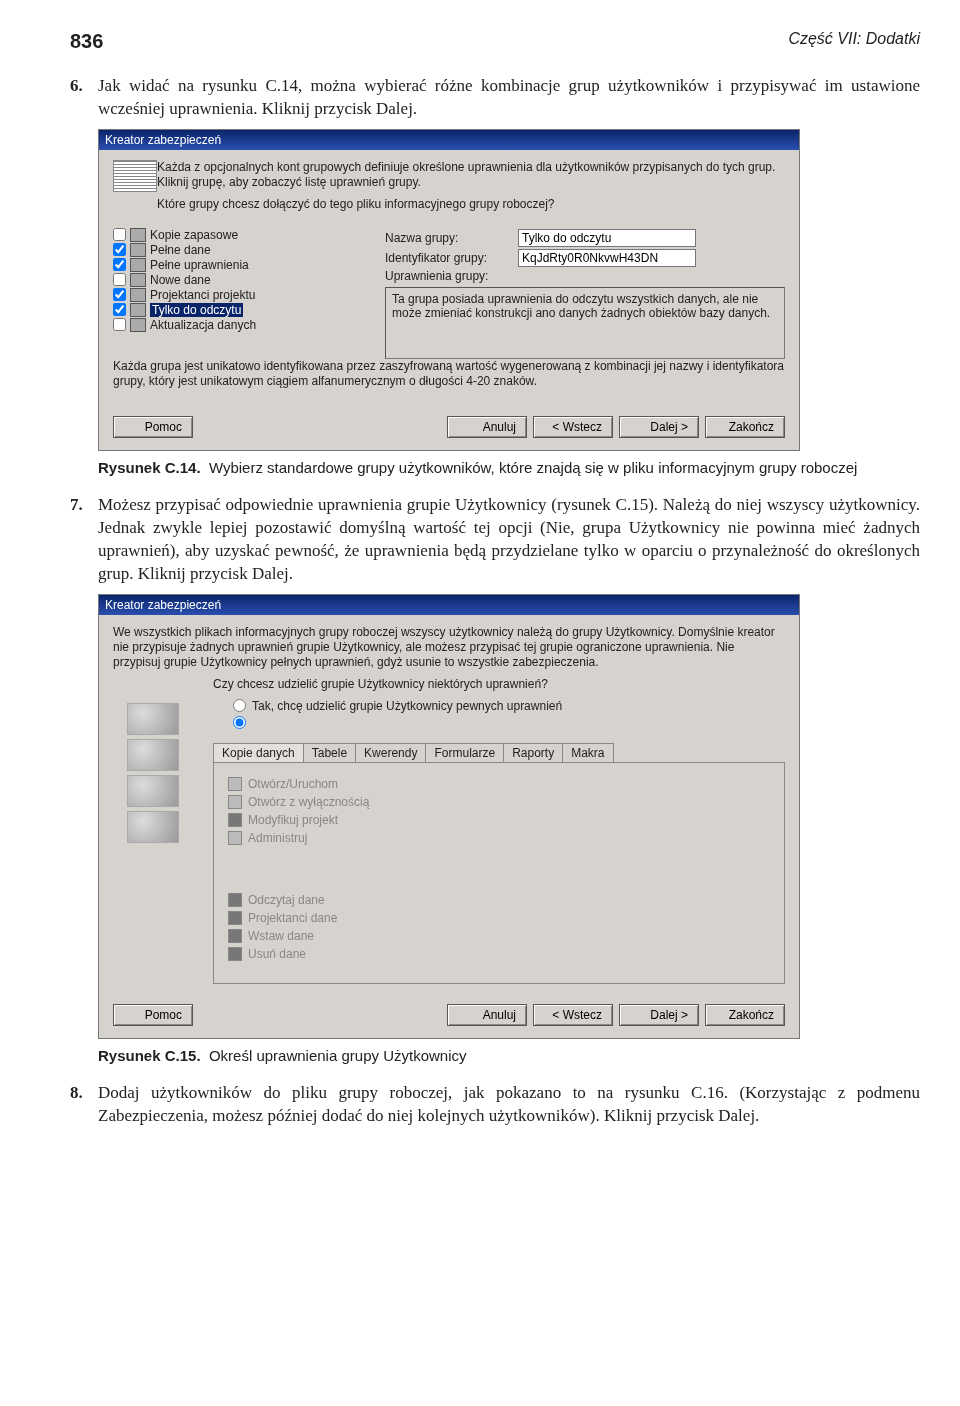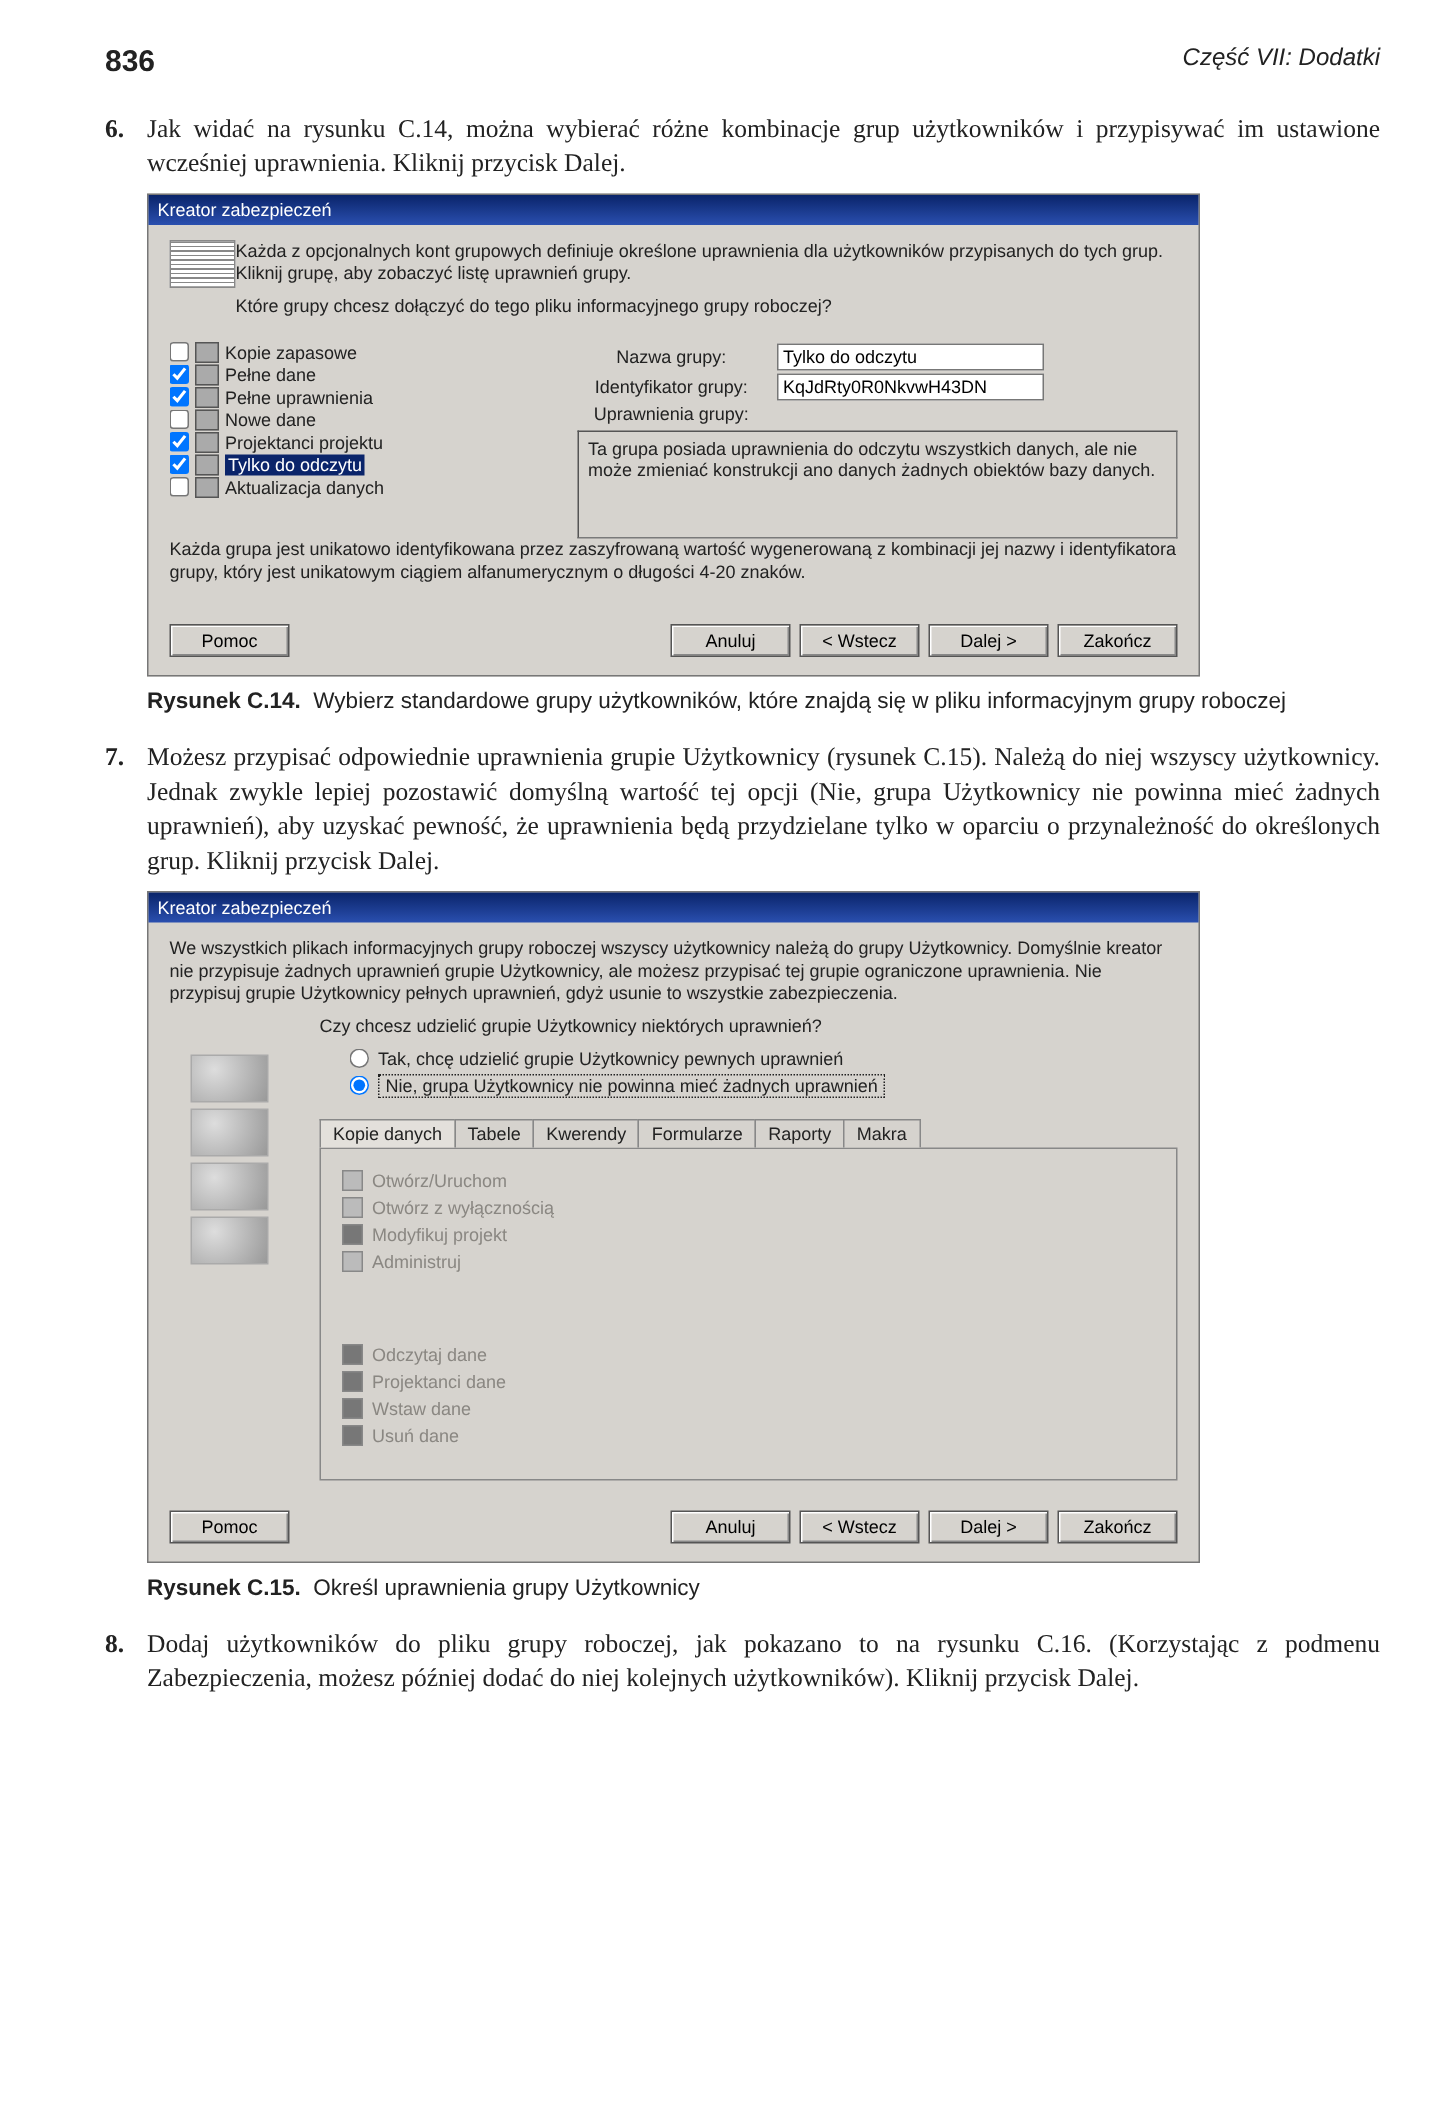--- a/index.html
+++ b/index.html
@@ -42,37 +42,38 @@
   .dlg-body p { margin:0 0 7px 0; line-height:1.25; }
 
   .groups-area { display:flex; gap:22px; margin-top:8px; }
   .grouplist { width:250px; }
   .grouplist .row { display:flex; align-items:center; gap:4px; margin:1px 0;}
   .grouplist .row input[type=checkbox]{ margin:0;}
   .gicon { width:14px;height:12px; background:#aaa; border:1px solid #555;}
   .grouplist .highlight { background:#0a246a; color:#fff; padding:0 2px;}
   .details { flex:1; }
   .details .frow{ display:flex; align-items:center; gap:8px; margin:2px 0;}
-  .details .frow label{ width:125px;text-align:center;}
+  .details .frow label{ width:125px;}
   .details input[type=text]{
     border:1px solid #777; background:#fff; padding:1px 3px; font-family:inherit; font-size:12px;
     width:170px;
   }
   .details .desc { border:1px solid #7a7a7a; border-top-color:#555; border-left-color:#555;
     padding:4px 6px; background:#d6d3ce; margin-top:4px; height:62px;}
 
   .note { margin:18px 0 4px 0; line-height:1.25;}
 
   .btnbar { display:flex; justify-content:flex-end; gap:6px; padding:8px 14px 12px; }
   .btnbar .left{ margin-right:auto;}
   .winbtn {
     min-width:80px; padding:3px 10px; border:1px solid #555;
     background:#d6d3ce; font-family:inherit; font-size:12px;
     box-shadow: inset 1px 1px 0 #fff, inset -1px -1px 0 #888;
     cursor:pointer;
+    text-align:right;
   }
 
   
   .radio-row{ display:flex; align-items:center; gap:6px; margin:3px 0 3px 20px;}
   .radio-row input[type=radio]{margin:0;}
   .radio-row .boxed{ border:1px dotted #222; padding:0 4px;}
   .tabs { display:flex; margin:14px 0 0 100px; }
   .tab { border:1px solid #888; border-bottom:none; padding:2px 8px; background:#d6d3ce; margin-right:-1px;}
   .tab.active{ background:#e3e0db; font-weight:normal; }
   .tabpanel{
@@ -198,21 +199,20 @@
       <div class="s-ic"></div>
     </div>
 
     <div style="margin-left:100px">
       <div class="radio-row">
           <input type="radio" name="r" style="">
           <span>Tak, chcę udzielić grupie Użytkownicy pewnych uprawnień</span>
         </div>
       <div class="radio-row">
           <input type="radio" name="r" checked="" style="">
-          <span class="boxed">Nie, grupa Użytkownicy nie powinna mieć żadnych uprawnień</span>
         </div>
     </div>
 
     <div class="tabs">
       <div class="tab active">Kopie danych</div>
       <div class="tab">Tabele</div>
       <div class="tab">Kwerendy</div>
       <div class="tab">Formularze</div>
       <div class="tab">Raporty</div>
       <div class="tab">Makra</div>

